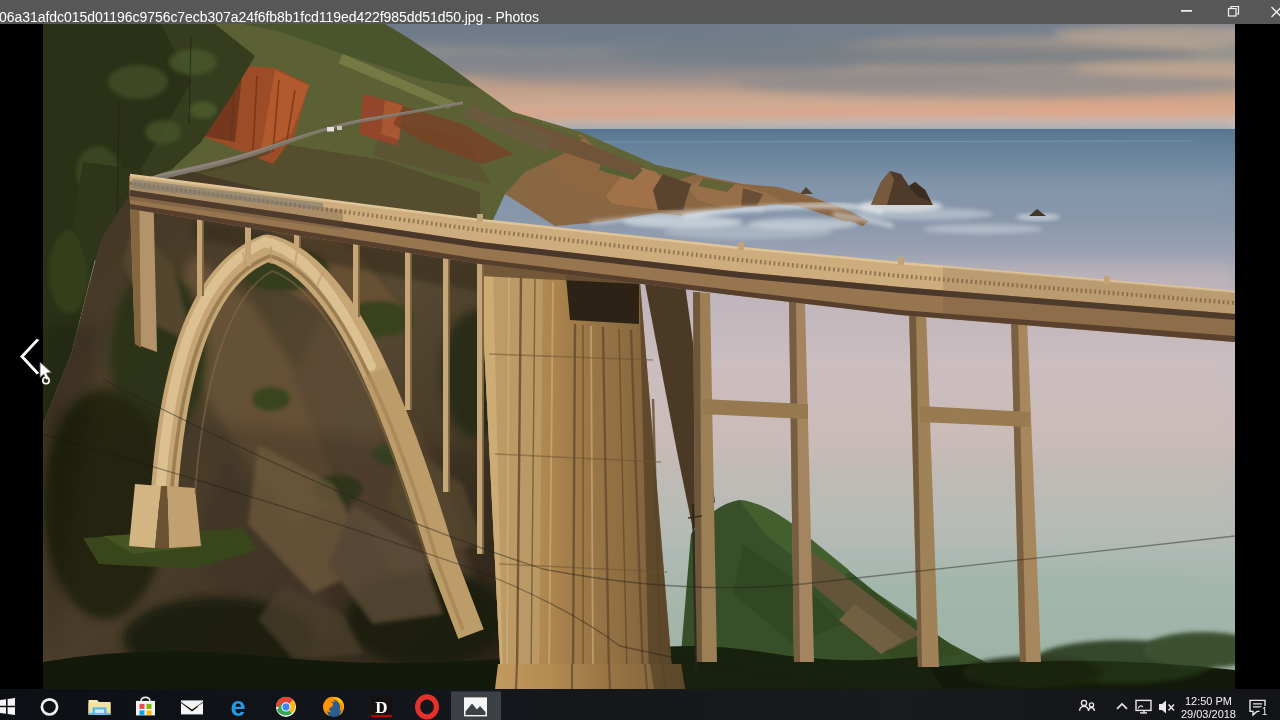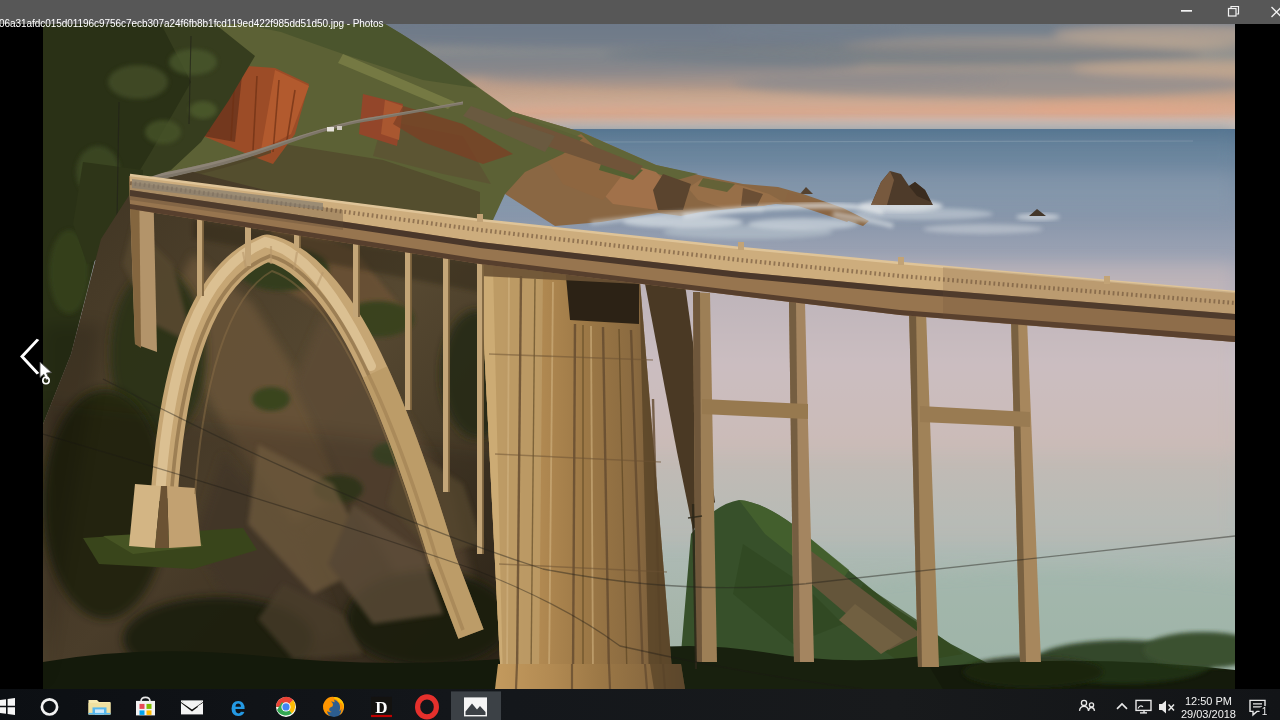--- a/index.html
+++ b/index.html
@@ -1,19 +1,19 @@
 <!DOCTYPE html>
 <html><head>
 <meta charset="utf-8">
 <style>
   html,body{margin:0;padding:0;background:#000;width:1280px;height:720px;overflow:hidden;}
   *{box-sizing:border-box;}
   body{font-family:"Liberation Sans",sans-serif;position:relative;}
   #titlebar{position:absolute;left:0;top:0;width:1280px;height:24px;background:#575757;color:#ffffff;font-size:12px;line-height:23px;white-space:nowrap;}
-  #titletext{position:absolute;left:-1px;top:12px;font-size:10px;letter-spacing:-0.05px;}
+  #titletext{position:absolute;left:-1px;top:6px;font-size:14px;letter-spacing:-0.05px;}
   #winbtns{position:absolute;right:0;top:0;height:24px;}
   #photo{position:absolute;left:43px;top:24px;width:1192px;height:665px;background:#333;}
   #chev{position:absolute;left:14px;top:330px;}
   #cursor{position:absolute;left:38px;top:360px;}
   #taskbar{position:absolute;left:0;top:689px;width:1280px;height:31px;background:linear-gradient(90deg,#0c0f13 0%,#14171b 40%,#181a1c 70%,#121417 100%);}
 </style>
 </head>
 <body>
   <div id="photo">
   <svg width="1192" height="665" viewBox="0 0 1192 665">

